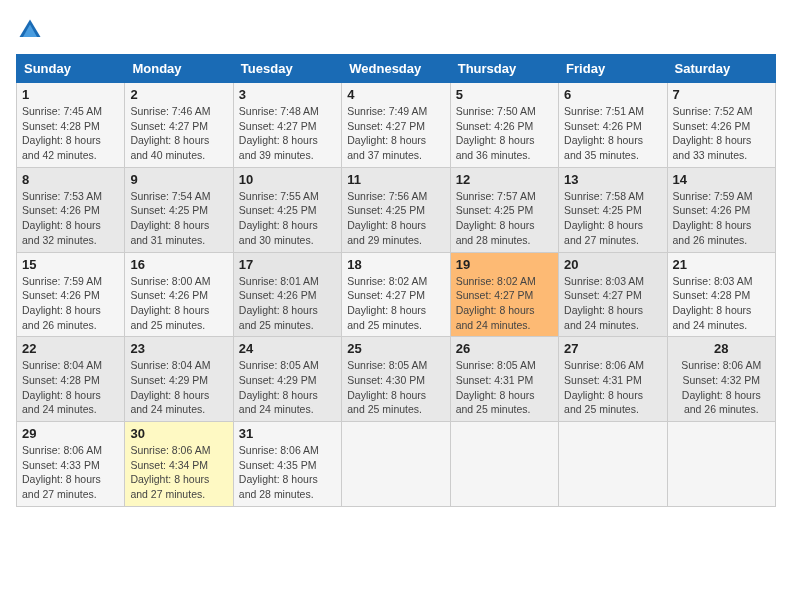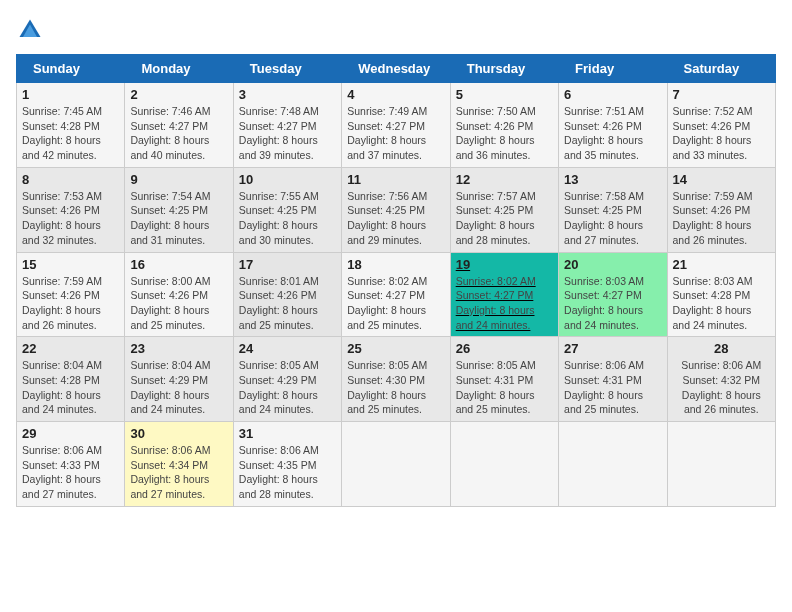--- a/index.html
+++ b/index.html
@@ -48,21 +48,21 @@
       color: #555;
     }
     .calendar {
       width: 100%;
       border-collapse: collapse;
       font-size: 11px;
     }
     .calendar thead th {
       background-color: #1a6bb5;
       color: #fff;
-      padding: 6px 16px;
+      padding: 6px 7px;
       text-align: left;
       font-size: 13px;
       font-weight: bold;
       border: 1px solid #1a6bb5;
     }
     .calendar tbody td {
       vertical-align: top;
       padding: 4px 5px;
       border: 1px solid #ccc;
       width: 106px;
@@ -192,25 +192,25 @@
           <div class="day-detail">Sunrise: 8:00 AM<br>Sunset: 4:26 PM<br>Daylight: 8 hours and 25 minutes.</div>
         </td>
         <td style="background-color: #e5e5e5;">
           <span class="day-number">17</span>
           <div class="day-detail">Sunrise: 8:01 AM<br>Sunset: 4:26 PM<br>Daylight: 8 hours and 25 minutes.</div>
         </td>
         <td style="background-color: rgb(245, 245, 245);">
           <span class="day-number">18</span>
           <div class="day-detail">Sunrise: 8:02 AM<br>Sunset: 4:27 PM<br>Daylight: 8 hours and 25 minutes.</div>
         </td>
-        <td style="background-color: #14b8a6; text-decoration: underline;">
+        <td style="background-color: #fdba74;">
           <span class="day-number">19</span>
           <div class="day-detail">Sunrise: 8:02 AM<br>Sunset: 4:27 PM<br>Daylight: 8 hours and 24 minutes.</div>
         </td>
-        <td style="background-color: #86efac;">
+        <td style="background-color: #e5e5e5;">
           <span class="day-number">20</span>
           <div class="day-detail">Sunrise: 8:03 AM<br>Sunset: 4:27 PM<br>Daylight: 8 hours and 24 minutes.</div>
         </td>
         <td style="background-color: rgb(245, 245, 245);">
           <span class="day-number">21</span>
           <div class="day-detail">Sunrise: 8:03 AM<br>Sunset: 4:28 PM<br>Daylight: 8 hours and 24 minutes.</div>
         </td>
       </tr>
       <tr>
         <td style="background-color: rgb(232, 232, 232);">

